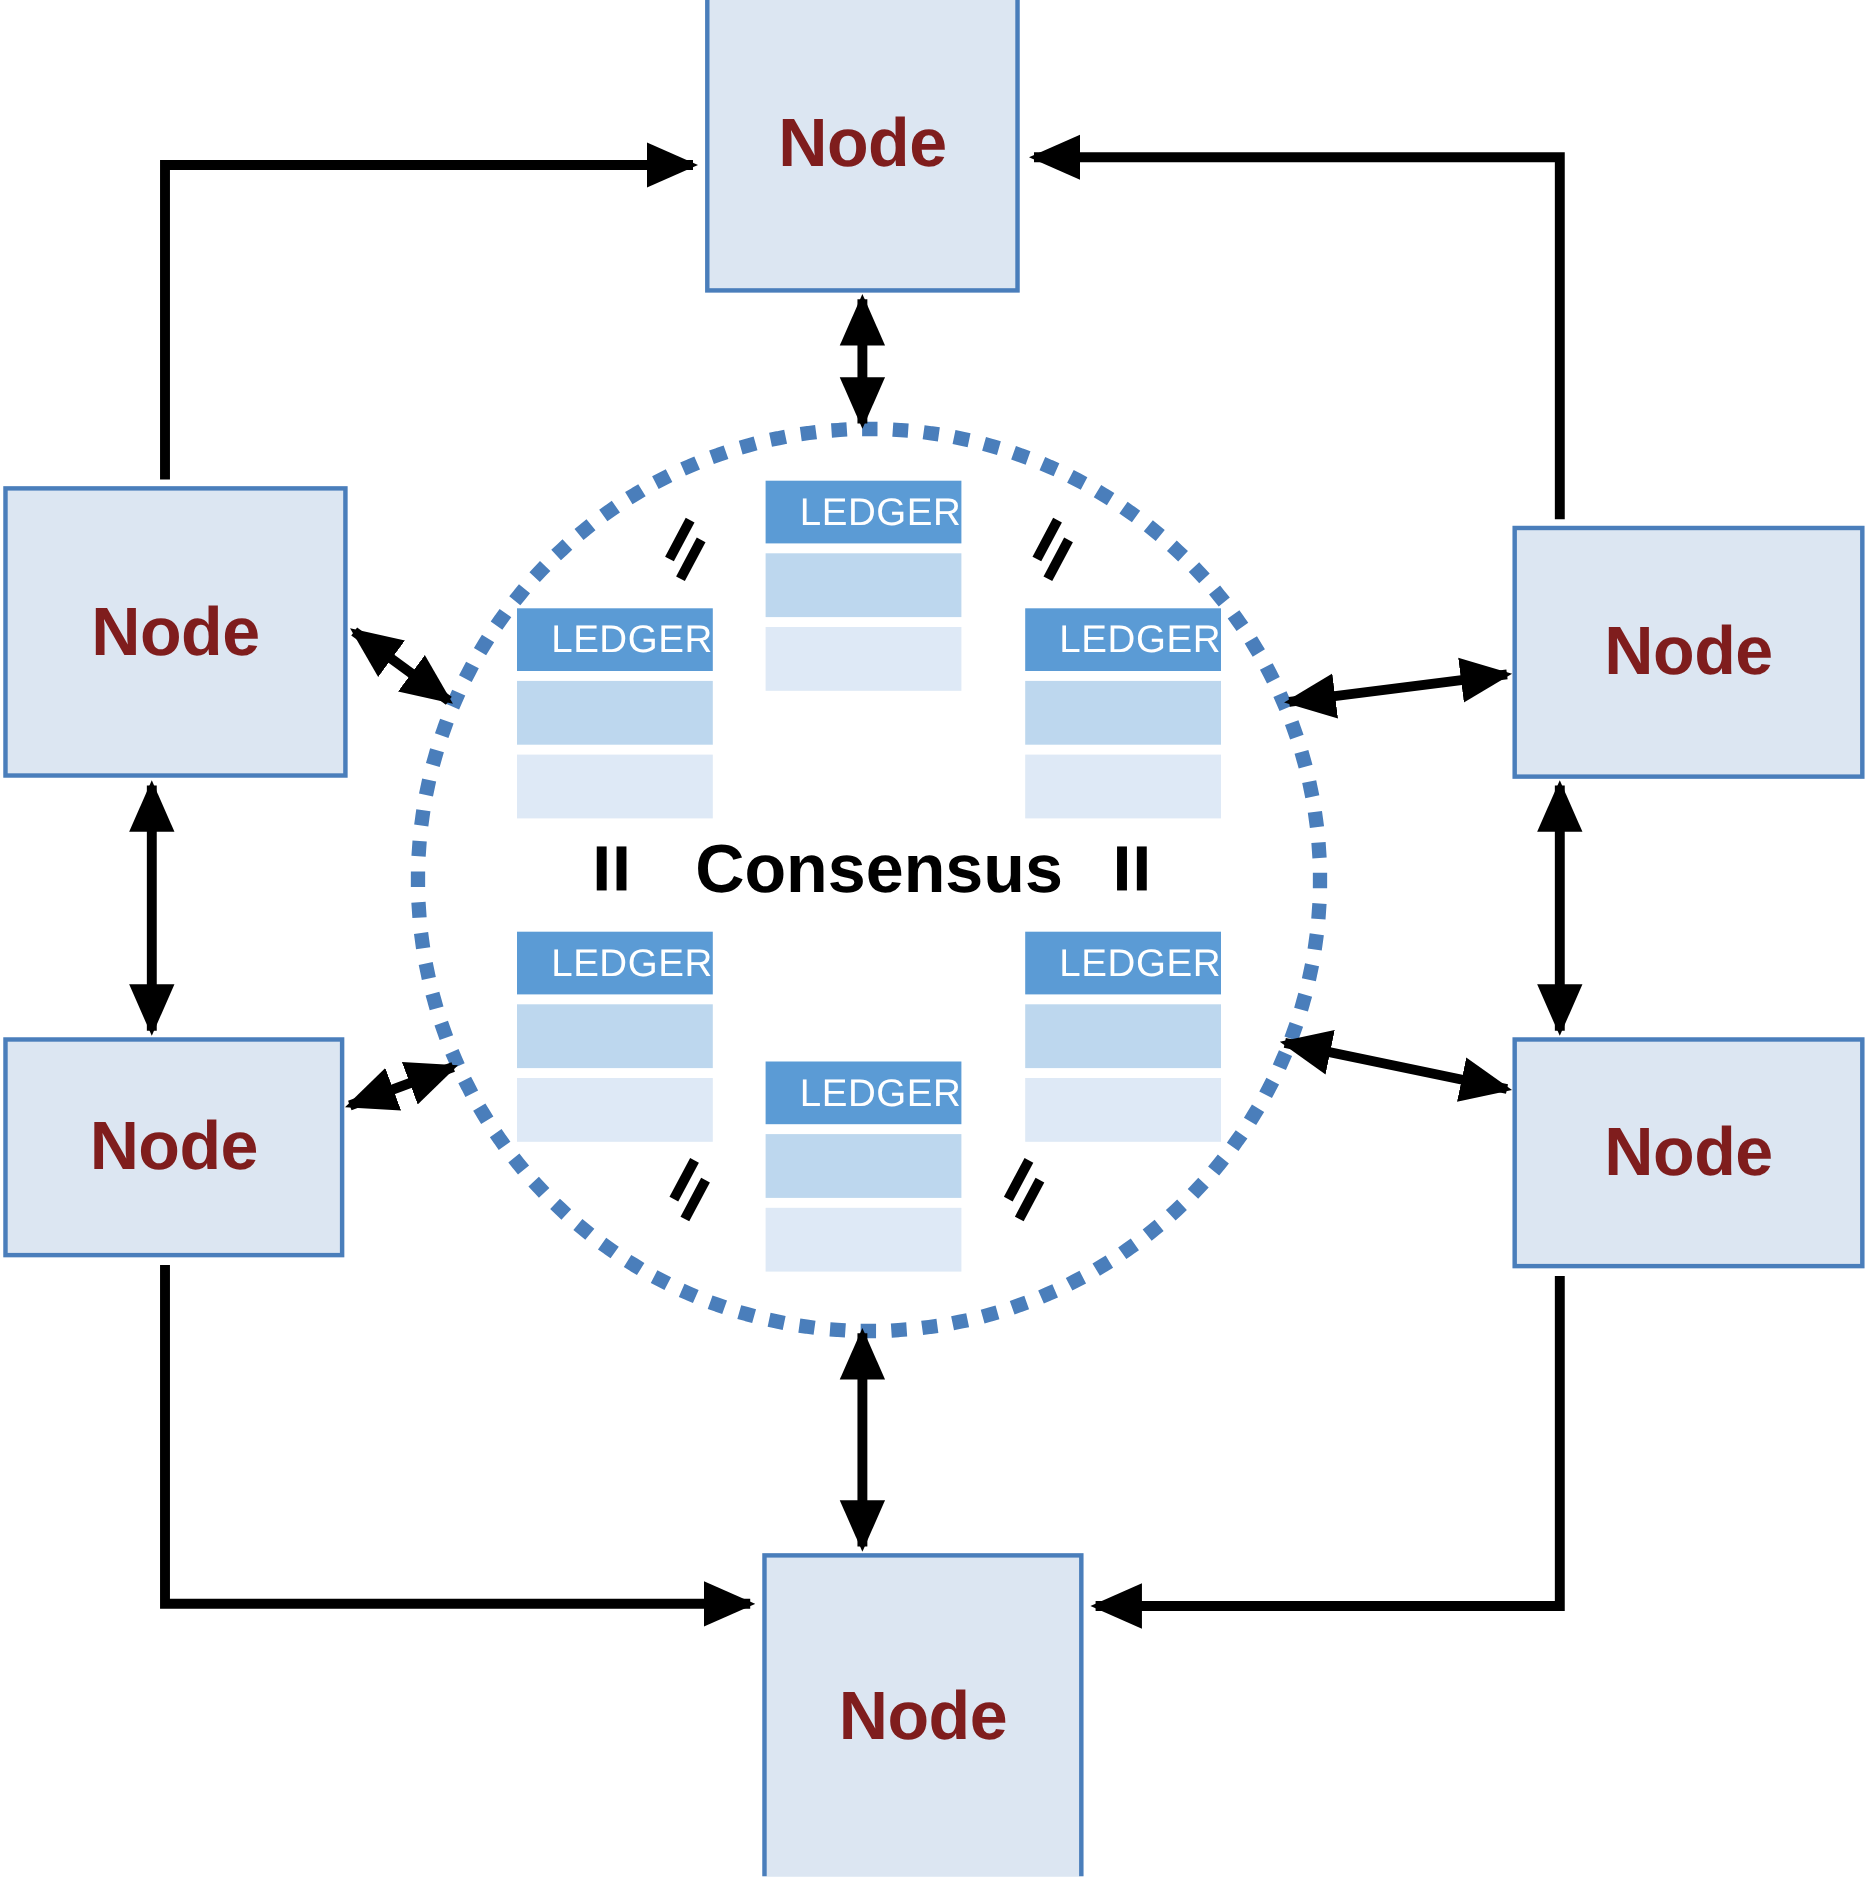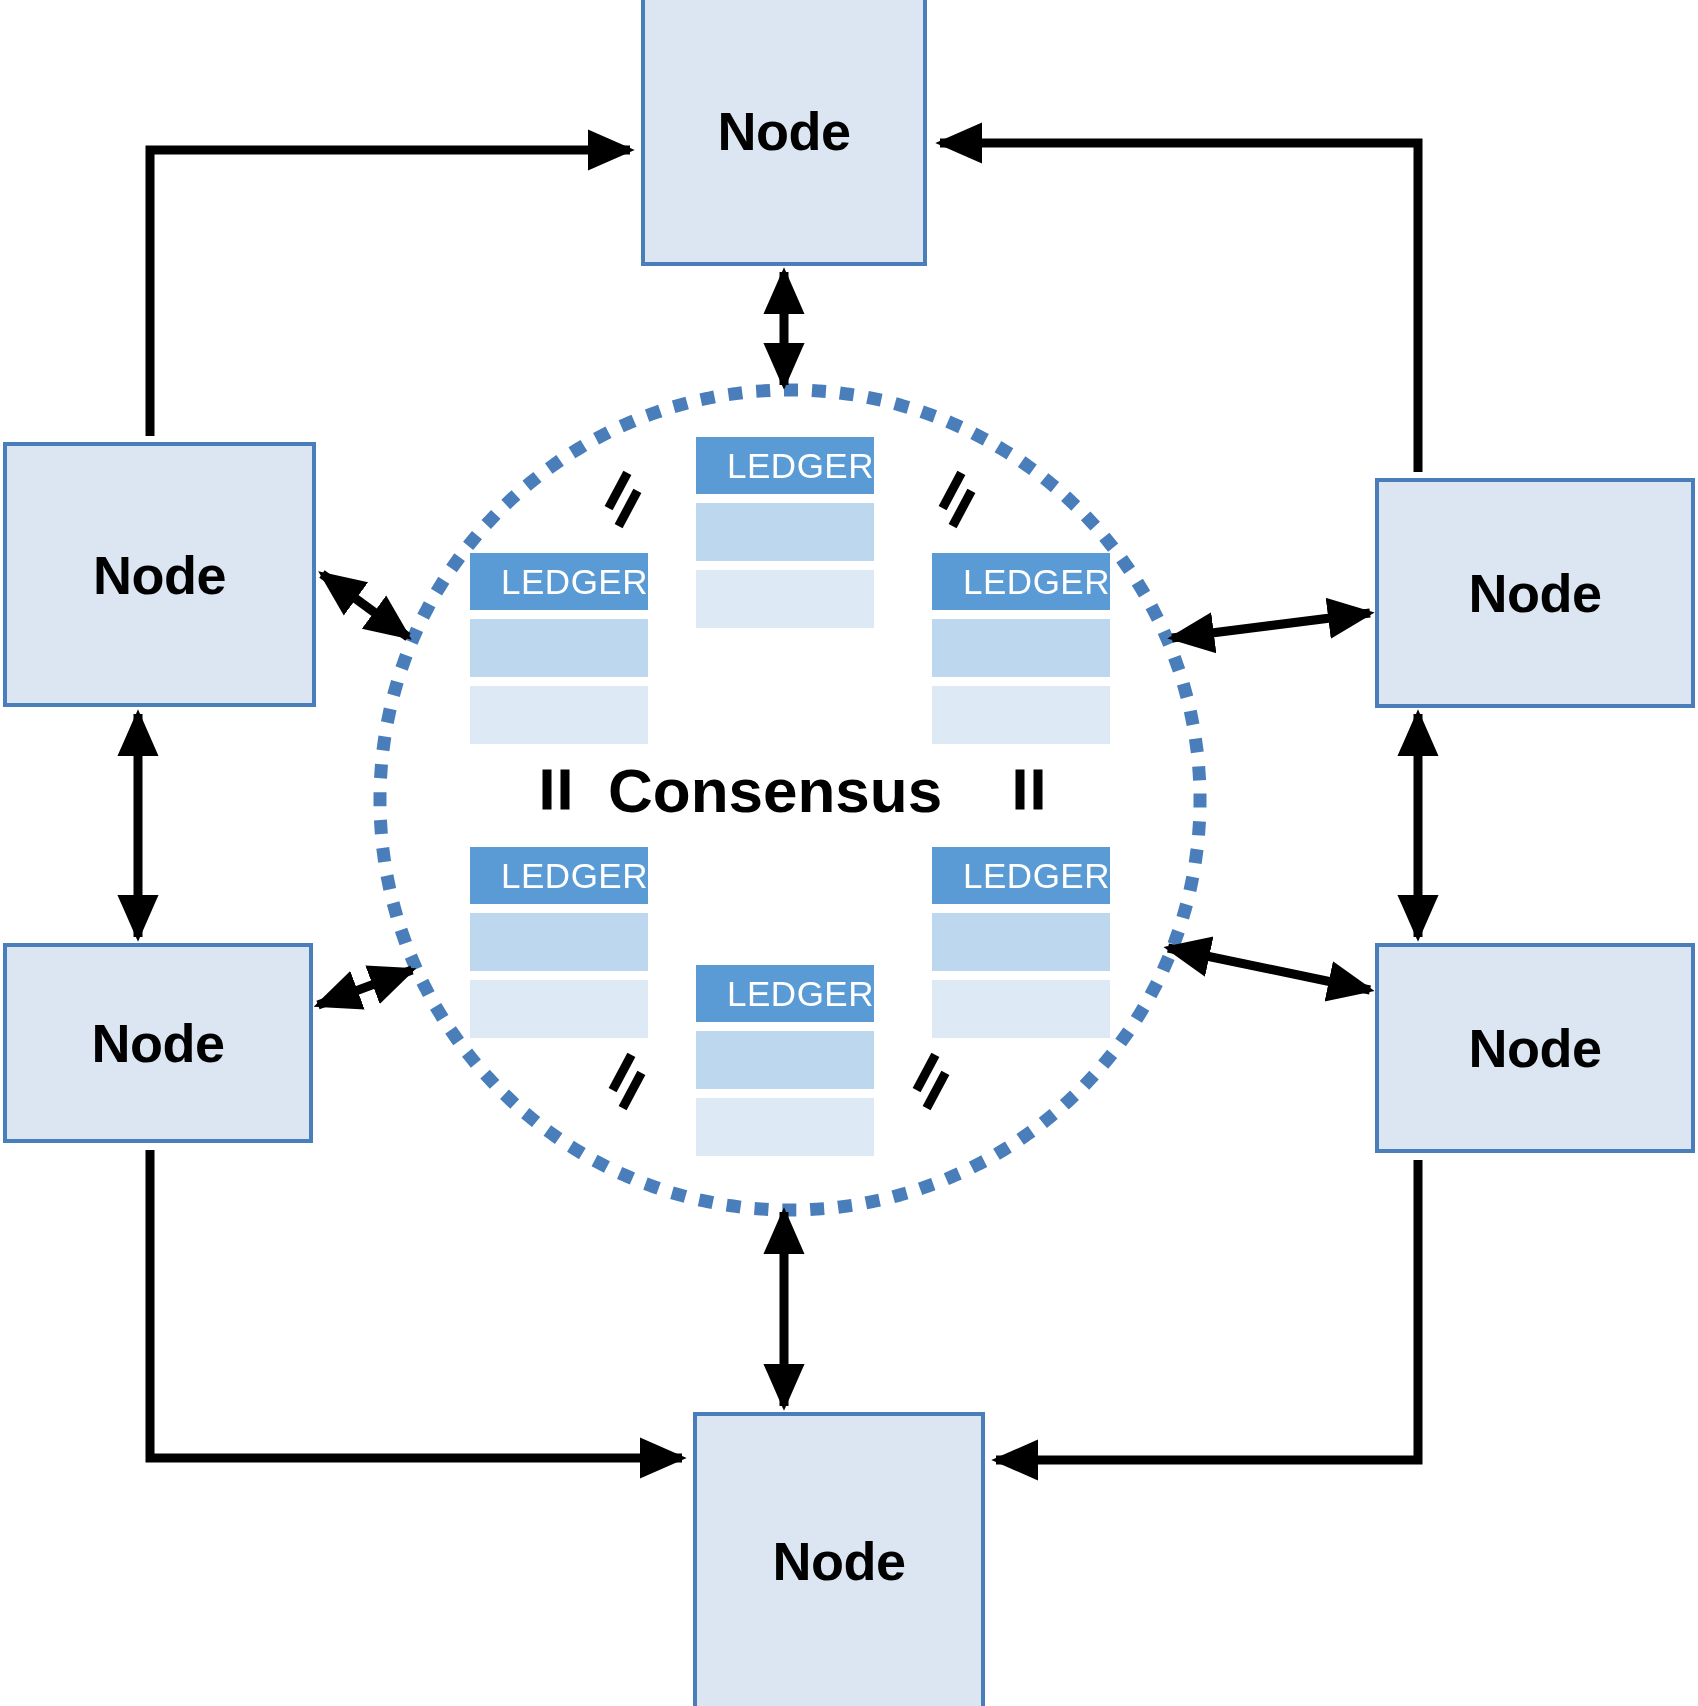--- a/index.html
+++ b/index.html
@@ -29,22 +29,22 @@
     box-sizing: border-box;
     background: #dce6f2;
     border: 4px solid #4a7ebb;
     display: flex;
     align-items: center;
     justify-content: center;
   }
   .node-label {
     font-family: "Liberation Sans", sans-serif;
     font-weight: bold;
-    font-size: 54px;
-    color: #000000;
+    font-size: 62px;
+    color: #7f1d1d;
     letter-spacing: -0.5px;
     line-height: 1;
   }
   .ledger {
     position: absolute;
     width: 178px;
   }
   .ledger-head {
     background: #5b9bd5;
     color: #ffffff;
@@ -204,15 +204,15 @@
     </div>
   <div class="eqmark slant" style="left:604px; top:1060px;">
       <span></span>
       <span></span>
     </div>
   <div class="eqmark slant" style="left:908px; top:1060px;">
       <span></span>
       <span></span>
     </div>
 
-  <div class="consensus" style="left:608px; top:755px;">Consensus</div>
+  <div class="consensus" style="left:632px; top:755px;">Consensus</div>
 
 </div>
 
 </body></html>

